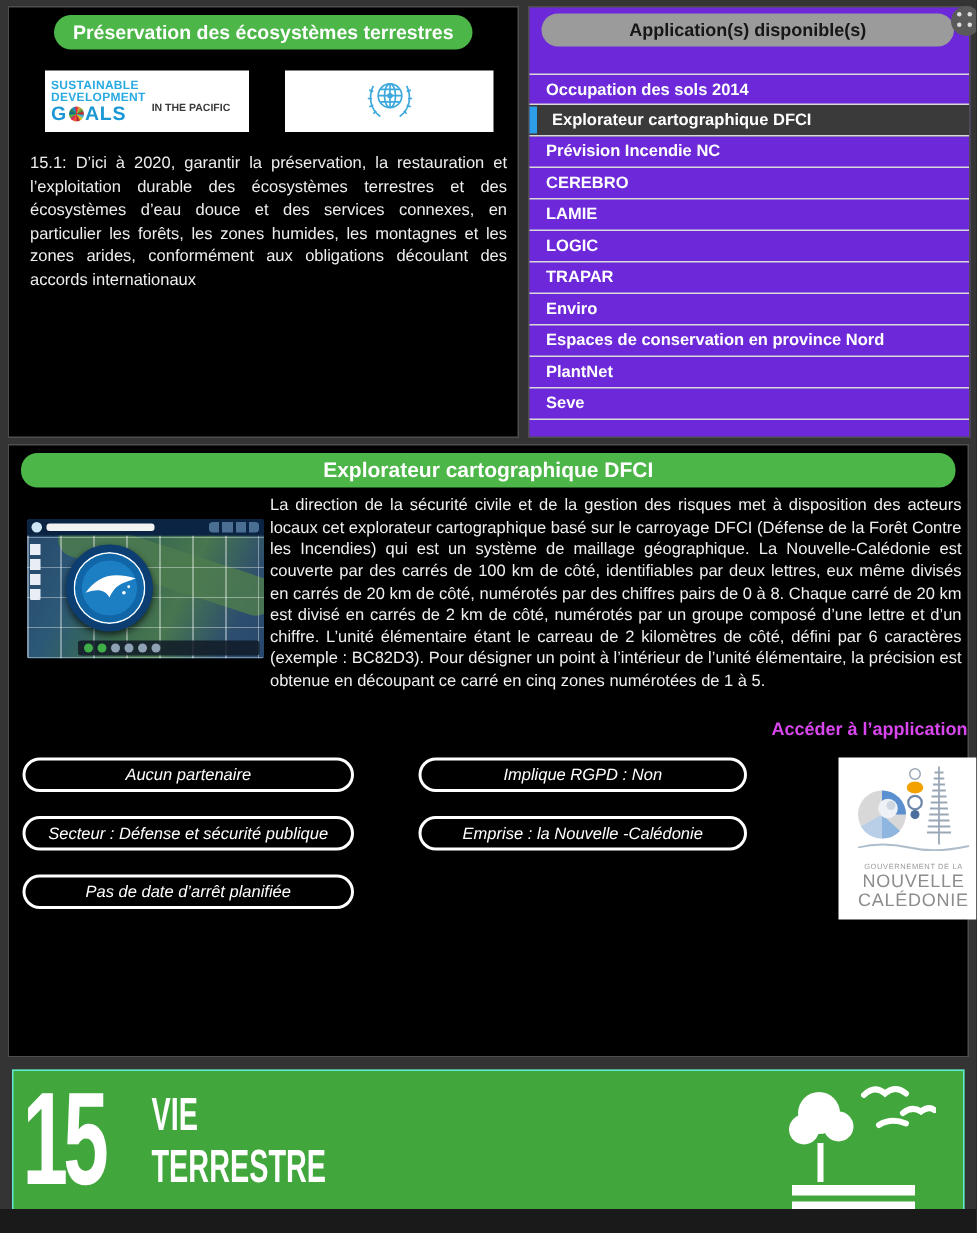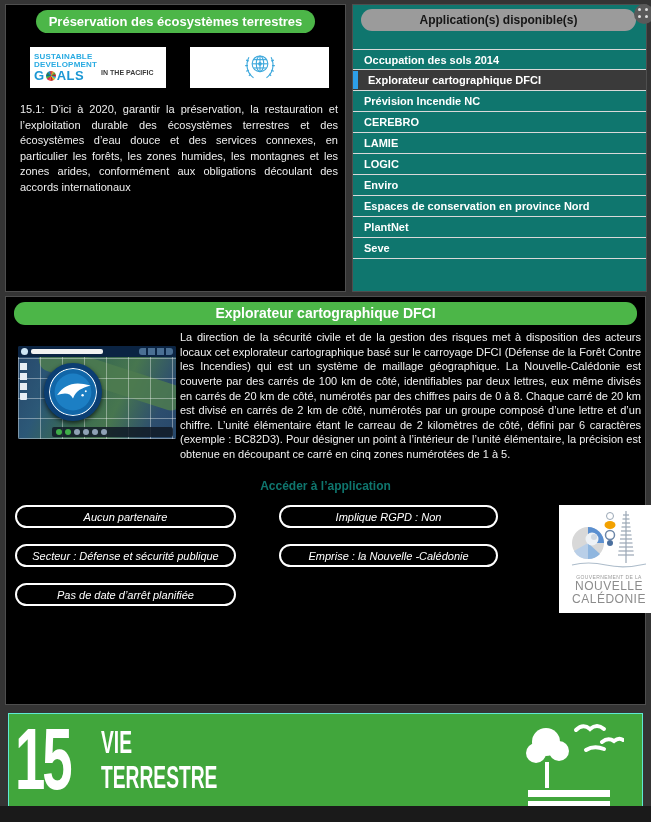--- a/index.html
+++ b/index.html
@@ -1,21 +1,21 @@
 <!DOCTYPE html>
 <html><head>
 <meta charset="utf-8">
 <style>
   * { margin:0; padding:0; box-sizing:border-box; }
   body { background:#1a1a1a; font-family:"Liberation Sans", sans-serif; }
   .page { position:relative; width:651px; height:806px; background:#343434; overflow:hidden; }
 
   .panel { position:absolute; background:#000; border:1px solid #4e4e4e; }
   .panel-left { left:5px; top:4px; width:341px; height:288px; }
-  .panel-right { left:352px; top:4px; width:295px; height:288px; background:#0f766e; }
+  .panel-right { left:352px; top:4px; width:295px; height:288px; background:#6d28d9; }
   .panel-detail { left:5px; top:296px; width:641px; height:409px; }
 
   .green-pill { background:#4cb648; color:#fff; font-weight:bold; text-align:center;
     border-radius:12px; height:23px; line-height:23px; }
   .pl-header { margin:5px 30px 0 30px; font-size:13px; }
   .pd-header { margin:5px 8px 0 8px; font-size:14px; border-radius:11px; }
 
   
   .logo-row { position:absolute; left:0; top:42px; width:100%; height:42px; }
   .sdg-box { position:absolute; left:24px; top:0; width:136px; height:41px; background:#fff;
@@ -69,22 +69,22 @@
   .thumb-badge { position:absolute; left:26px; top:17px; width:58px; height:58px; border-radius:50%;
     background:#1166a8; border:5px solid #0c3e72; box-shadow:0 0 0 1px #fff inset, 0 2px 5px rgba(0,0,0,.7); }
   .thumb-bottombar { position:absolute; left:34px; right:3px; bottom:2px; height:10px;
     background:rgba(16,26,38,.85); border-radius:2px; display:flex; align-items:center; gap:3px; padding:0 4px; }
   .thumb-bottombar i { width:6px; height:6px; border-radius:50%; background:#8fa2b5; }
   .thumb-bottombar i:nth-child(1), .thumb-bottombar i:nth-child(2) { background:#3fae49; }
 
   .pd-desc { position:absolute; left:174px; top:33px; width:461px; color:#f0f0f0; font-size:11px;
     line-height:1.33; text-align:justify; }
 
-  .pd-link { position:absolute; left:0; top:182px; width:100%; text-align:center;
-    color:#0f766e; font-weight:bold; font-size:12px; text-decoration:none; display:block; }
+  .pd-link { position:absolute; left:0; top:182px; width:100%; text-align:right;
+    color:#d946ef; font-weight:bold; font-size:12px; text-decoration:none; display:block; }
 
   .badges { position:absolute; left:9px; top:208px; width:488px;
     display:grid; grid-template-columns:221px 219px; column-gap:43px; row-gap:16px; }
   .badge-pill { height:23px; border:2px solid #fff; border-radius:13px; color:#fff;
     font-style:italic; font-size:11px; display:flex; align-items:center; justify-content:center;
     background:transparent; font-family:"Liberation Sans", sans-serif; }
 
   .gov-logo { position:absolute; left:525px; top:208px; width:100px; height:108px; background:#fff;
     text-align:center; padding-top:2px;margin-left:28px; }
   .gov-l1 { font-size:5px; color:#9a9a9a; letter-spacing:.4px; margin-top:1px; }
@@ -157,20 +157,21 @@
     <div class="app-list">
       <div class="app-item">Occupation des sols 2014</div>
       <div class="app-item selected">
         <span class="sel-bar"></span>
         <span>Explorateur cartographique DFCI</span>
       </div>
       <div class="app-item">Prévision Incendie NC</div>
       <div class="app-item">CEREBRO</div>
       <div class="app-item">LAMIE</div>
       <div class="app-item">LOGIC</div>
+      <div class="app-item">TRAPAR</div>
       <div class="app-item">Enviro</div>
       <div class="app-item">Espaces de conservation en province Nord</div>
       <div class="app-item">PlantNet</div>
       <div class="app-item">Seve</div>
     </div>
   </div>
 
   <div class="panel panel-detail">
     <div class="green-pill pd-header">Explorateur cartographique DFCI</div>
 

